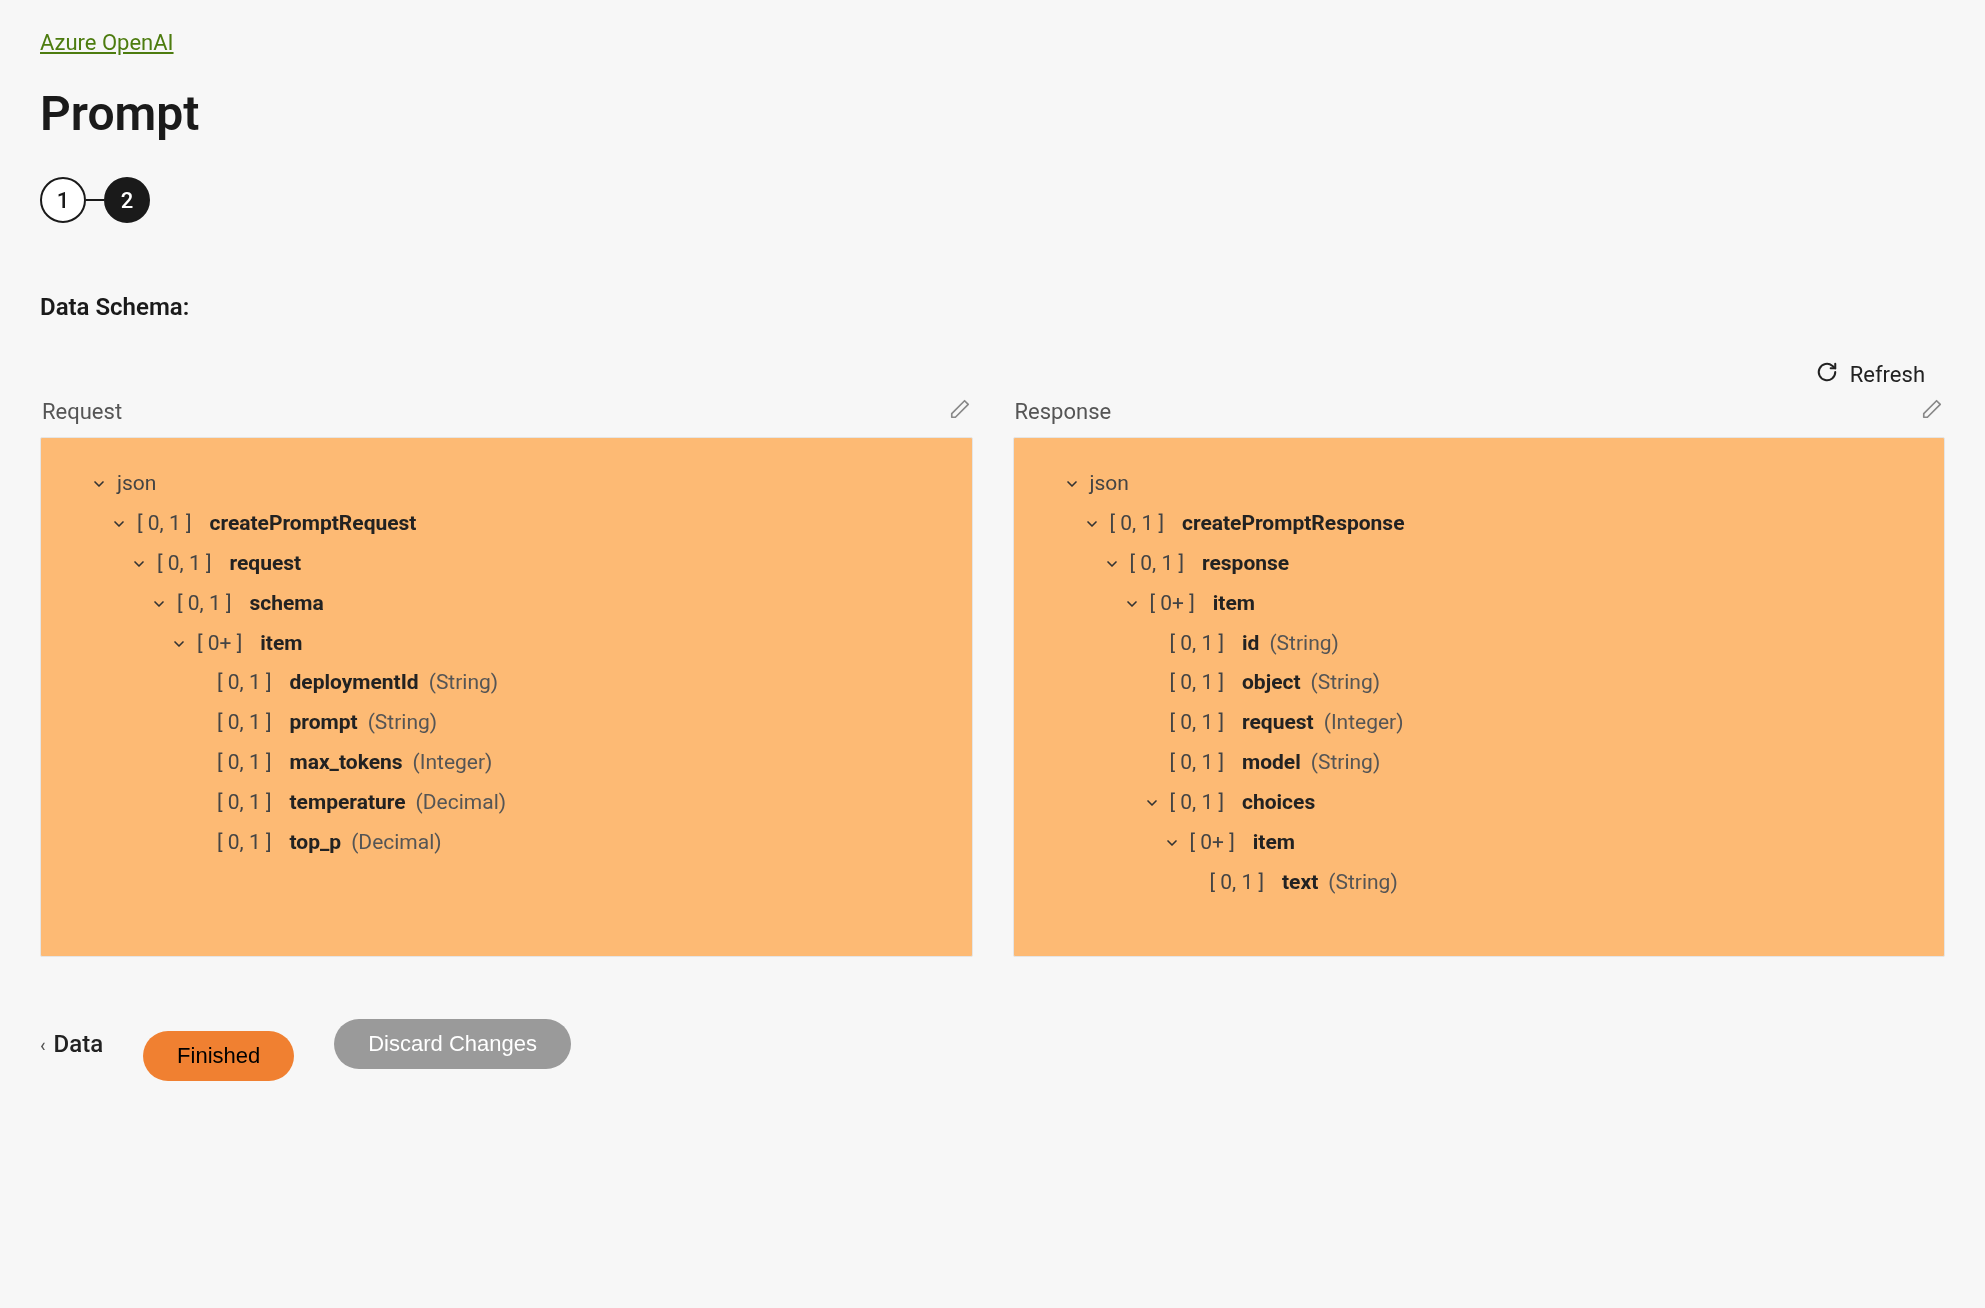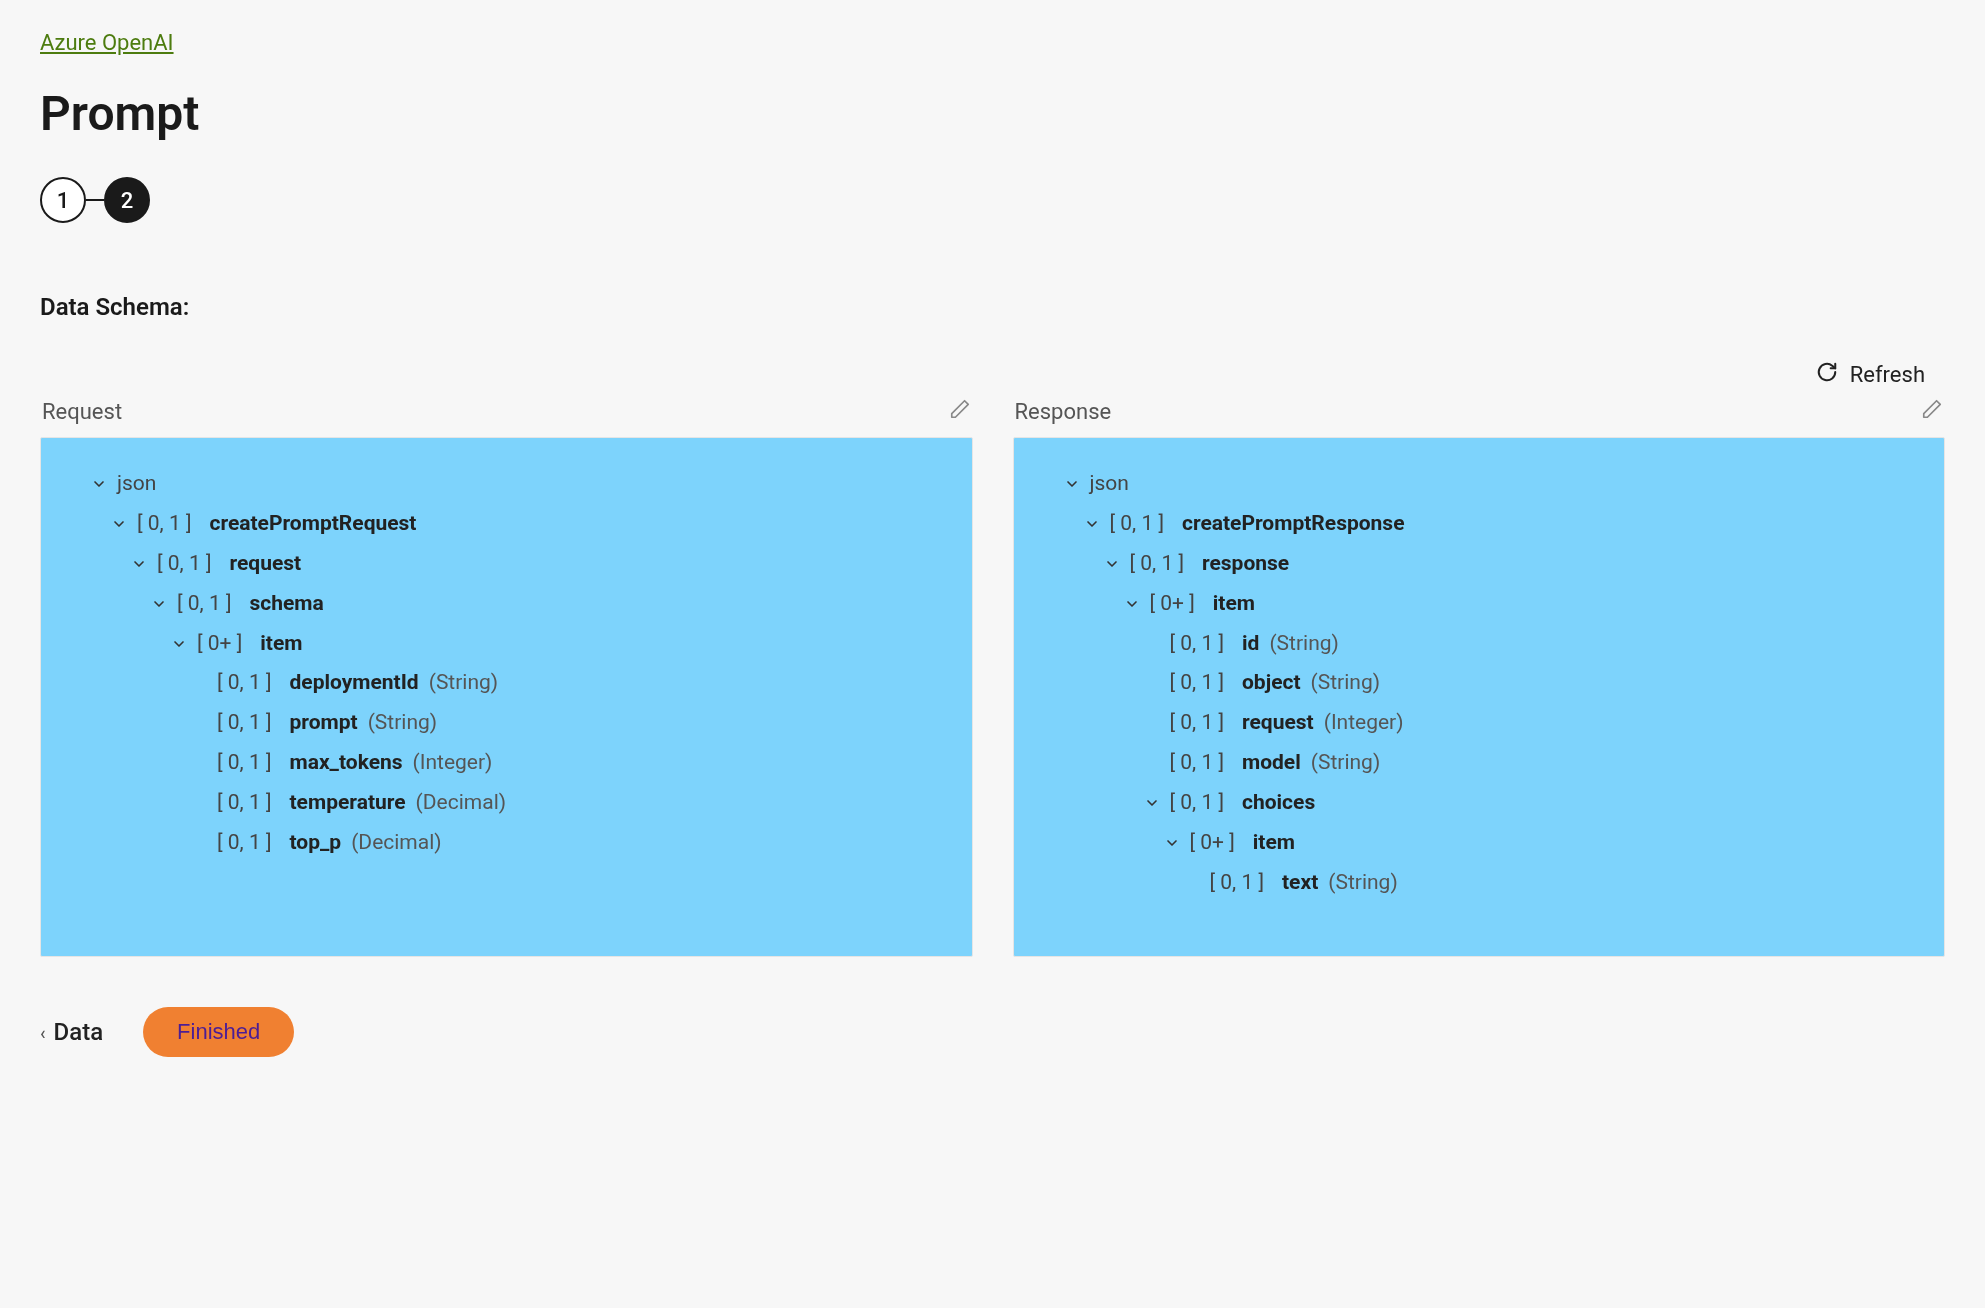--- a/index.html
+++ b/index.html
@@ -20,40 +20,40 @@
   .step-connector { width: 18px; height: 2px; background: #1a1a1a; }
   h2.section { font-size: 24px; font-weight: 600; margin-top: 70px; color: #1a1a1a; }
   .top-actions { display: flex; justify-content: flex-end; align-items: flex-end; margin-top: 40px; padding-right: 20px; }
   .refresh { display: flex; align-items: center; gap: 12px; cursor: pointer; color: #222; font-size: 22px; }
   .refresh svg { width: 22px; height: 22px; }
   .panels { display: flex; gap: 40px; margin-top: 6px; align-items: flex-end; }
   .panel-col { flex: 1; }
   .panel-header { display: flex; align-items: center; justify-content: space-between; color: #555; font-size: 22px; padding: 4px 2px 12px 2px; }
   .pencil { cursor: pointer; color: #888; }
   .pencil svg { width: 22px; height: 22px; }
-  .card { background: #7dd3fc; border: 1px solid #e5e5e5; border-radius: 2px; padding: 26px 30px 40px 30px; min-height: 520px; }
+  .card { background: #fdba74; border: 1px solid #e5e5e5; border-radius: 2px; padding: 26px 30px 40px 30px; min-height: 520px; }
   .tree { font-size: 21px; line-height: 1.9; }
   .row { display: flex; align-items: center; gap: 10px; white-space: nowrap; }
   .chev { display: inline-block; cursor: pointer; color: #333; }
   .chev svg { width: 16px; height: 16px; display: block; }
   .card-text { color: #444; }
   .name { font-weight: 700; color: #222; margin-left: 8px; }
   .type { color: #555; }
   .indent-0 { padding-left: 20px; }
   .indent-1 { padding-left: 40px; }
   .indent-2 { padding-left: 60px; }
   .indent-3 { padding-left: 80px; }
   .indent-4 { padding-left: 100px; }
   .indent-5 { padding-left: 120px; }
   .indent-6 { padding-left: 140px; }
   .footer-actions { display: flex; align-items: center; gap: 40px; margin-top: 50px; }
   .back { display: flex; align-items: center; gap: 8px; font-size: 24px; cursor: pointer; color: #222; font-weight: 500; }
   .back .lt { font-size: 18px; color: #555; }
   .btn { border: none; border-radius: 999px; padding: 12px 34px; font-size: 22px; cursor: pointer; font-weight: 500; }
-  .btn.primary { background: #f08031; color: #4c1d95; }
+  .btn.primary { background: #f08031; color: #000000; margin-top: 24px; }
   .btn.secondary { background: #9a9a9a; color: #fff; }
 </style>
 </head>
 <body>
 
 
 
 <a class="breadcrumb">Azure OpenAI</a>
 
 <h1>Prompt</h1>
@@ -270,16 +270,17 @@
     </div>
   </div>
 </div>
 
 <div class="footer-actions">
   <div class="back">
     <span class="lt">‹</span>
     <span>Data</span>
   </div>
   <button class="btn primary">Finished</button>
+  <button class="btn secondary">Discard Changes</button>
 </div>
 
 
 
 
 </body></html>

